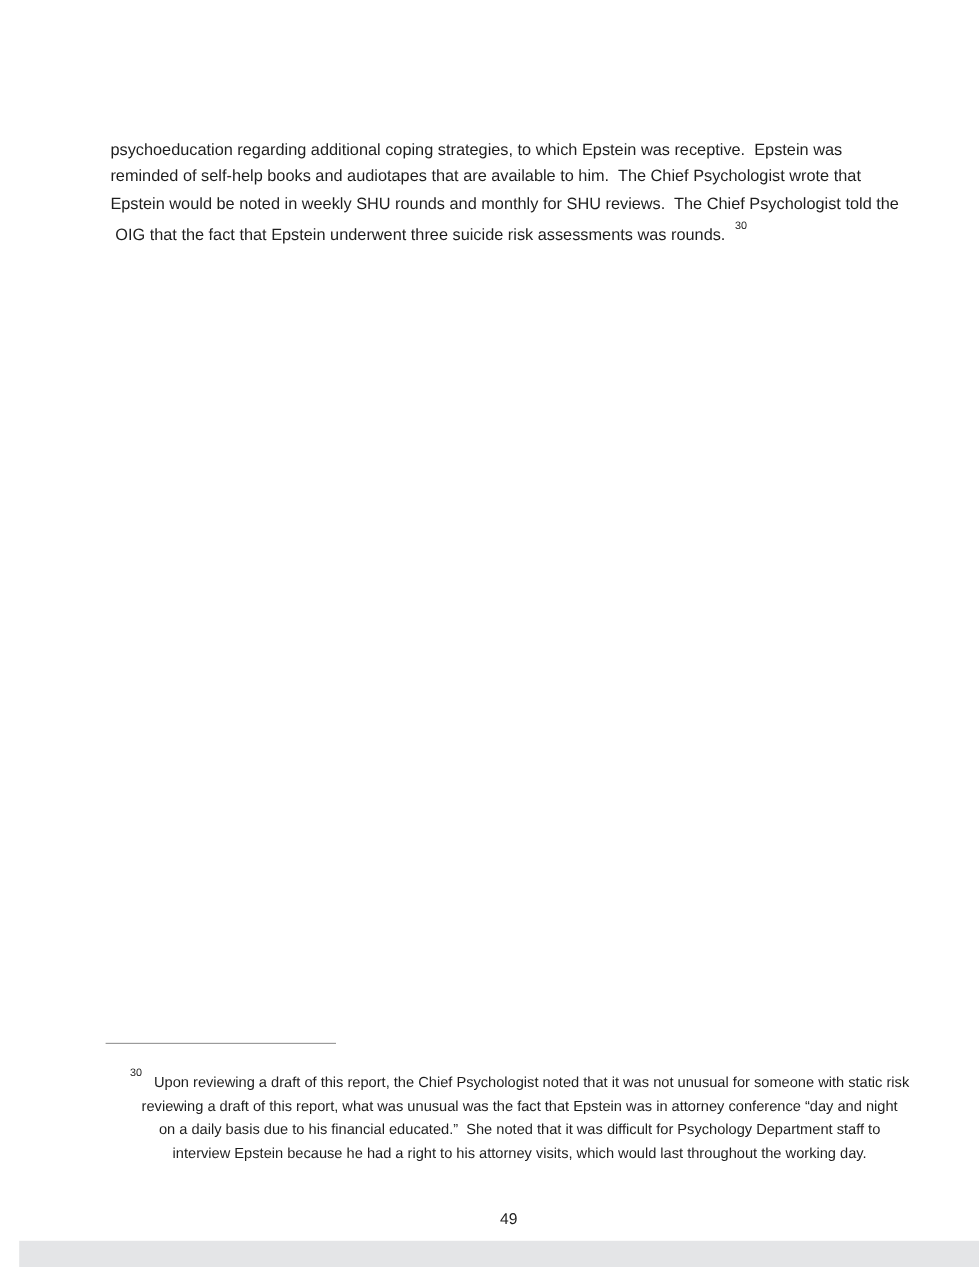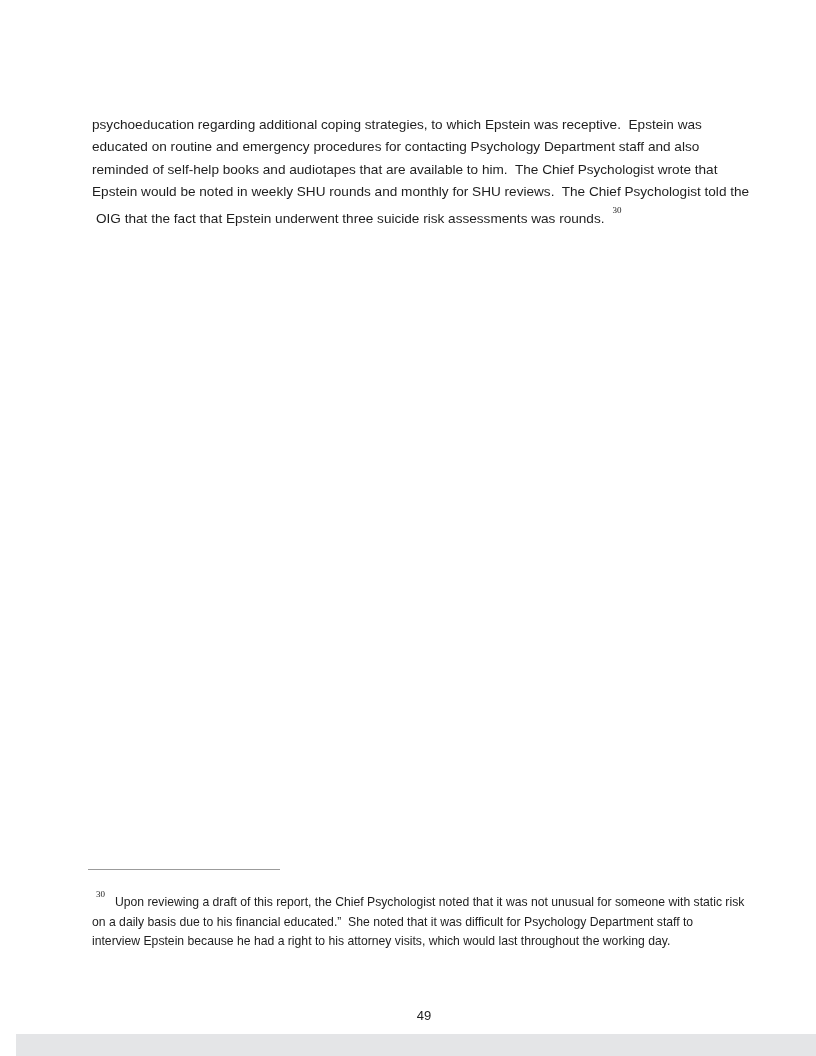--- a/index.html
+++ b/index.html
@@ -29,39 +29,39 @@
   }
   .line {
     display: block;
     white-space: pre;
   }
   .fn-ref, .fn-marker {
     font-size: 9px;
     position: relative;
     top: -4px;
     color: #1e1e1e;
-    font-family: Liberation Serif, serif;
   }
   .fn-marker { margin-right: 6px; }
   .footnote-separator {
     position: absolute;
     left: 72px;
     top: 853px;
     width: 192px;
     height: 1px;
     background: #9b9b9b;
   }
   .footnote {
     position: absolute;
     left: 72px;
     top: 871px;
     width: 690px;
     color: #1e1e1e;
     font-size: 12.2px;
     line-height: 15.7px;
+    text-align: center;
   }
   .fn-line {
     display: block;
     white-space: pre;
   }
   .page-number {
     position: absolute;
     left: 0;
     top: 992px;
     width: 816px;
@@ -78,30 +78,30 @@
     background: #e4e5e7;
   }
 </style>
 </head>
 <body>
 
 <div class="page">
 
   <div class="body-text">
     <span class="line">psychoeducation regarding additional coping strategies, to which Epstein was receptive.  Epstein was</span>
-    <span class="line">educated on routine and emergency procedures for contacting Psychology Department staff and also</span>
     <span class="line">reminded of self-help books and audiotapes that are available to him.  The Chief Psychologist wrote that</span>
     <span class="line">Epstein would be noted in weekly SHU rounds and monthly for SHU reviews.  The Chief Psychologist told the</span>
     <span class="line"><span>OIG that the fact that Epstein underwent three suicide risk assessments was rounds.</span><sup class="fn-ref">30</sup></span>
   </div>
 
   <div class="footnote-separator"></div>
 
   <div class="footnote">
     <span class="fn-line"><sup class="fn-marker">30</sup><span>Upon reviewing a draft of this report, the Chief Psychologist noted that it was not unusual for someone with static risk</span></span>
+    <span class="fn-line">reviewing a draft of this report, what was unusual was the fact that Epstein was in attorney conference “day and night</span>
     <span class="fn-line">on a daily basis due to his financial educated.”  She noted that it was difficult for Psychology Department staff to</span>
     <span class="fn-line">interview Epstein because he had a right to his attorney visits, which would last throughout the working day.</span>
   </div>
 
   <div class="page-number">49</div>
 
   <div class="bottom-bar"></div>
 
 </div>
 

